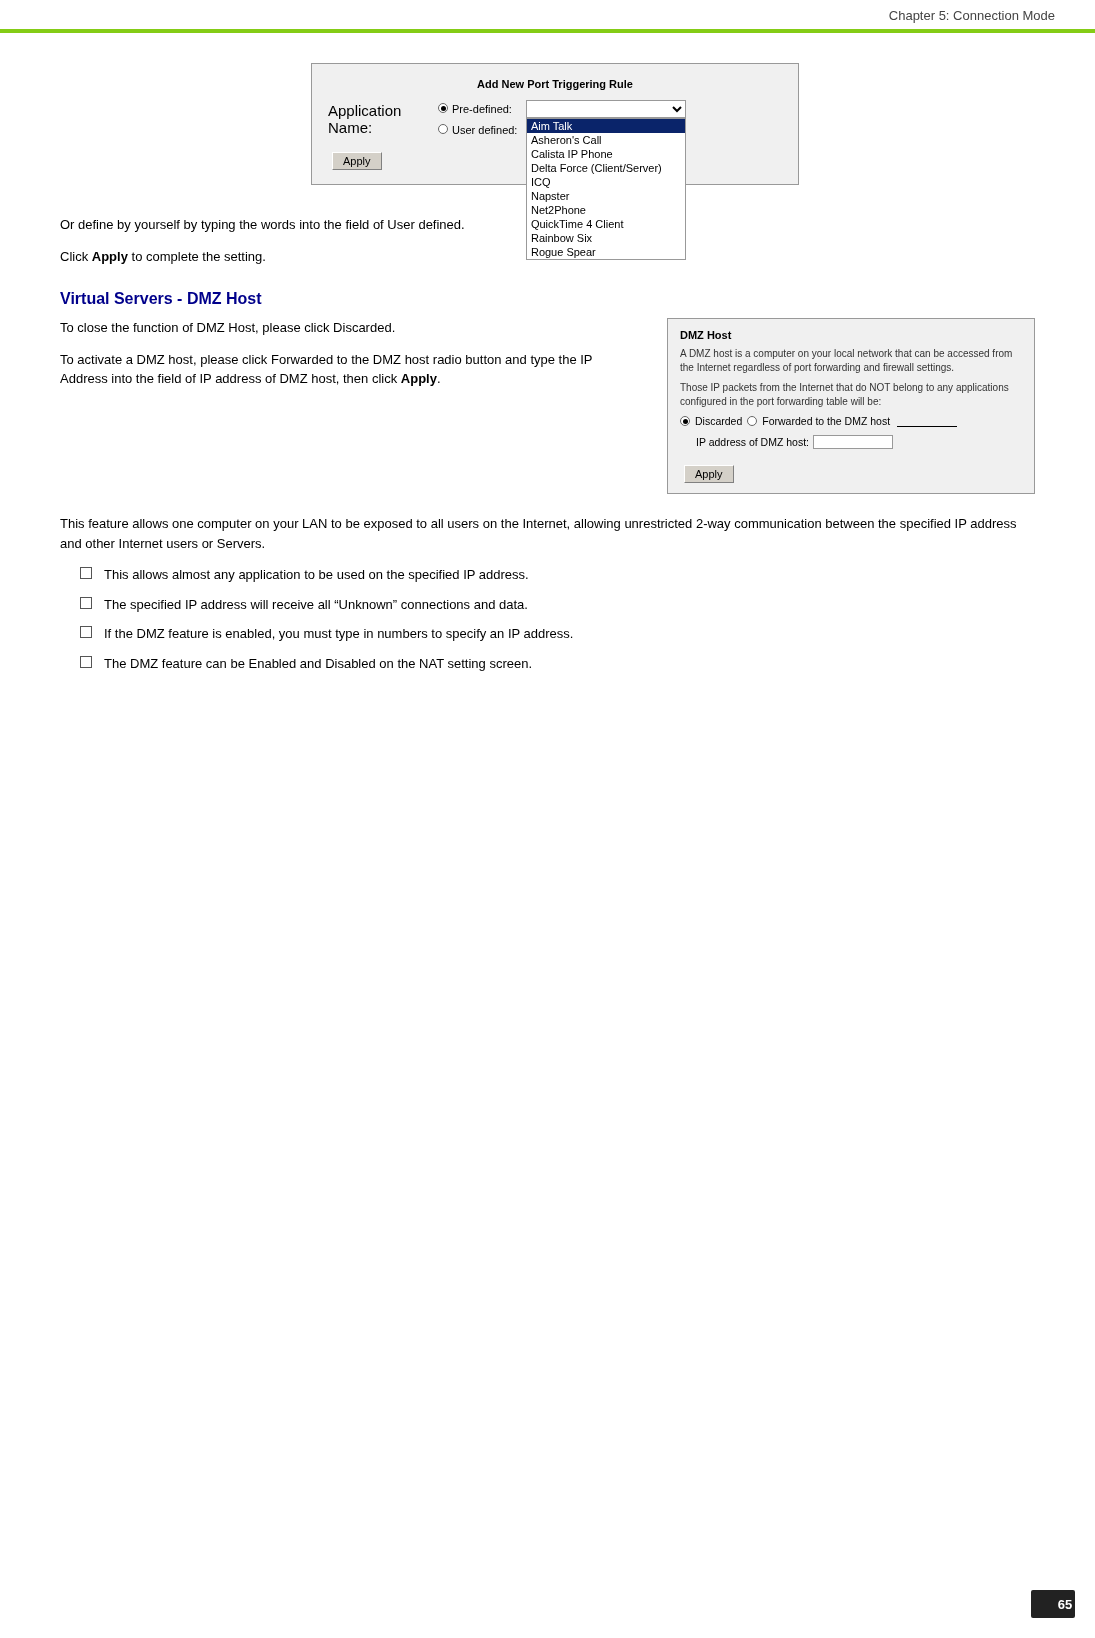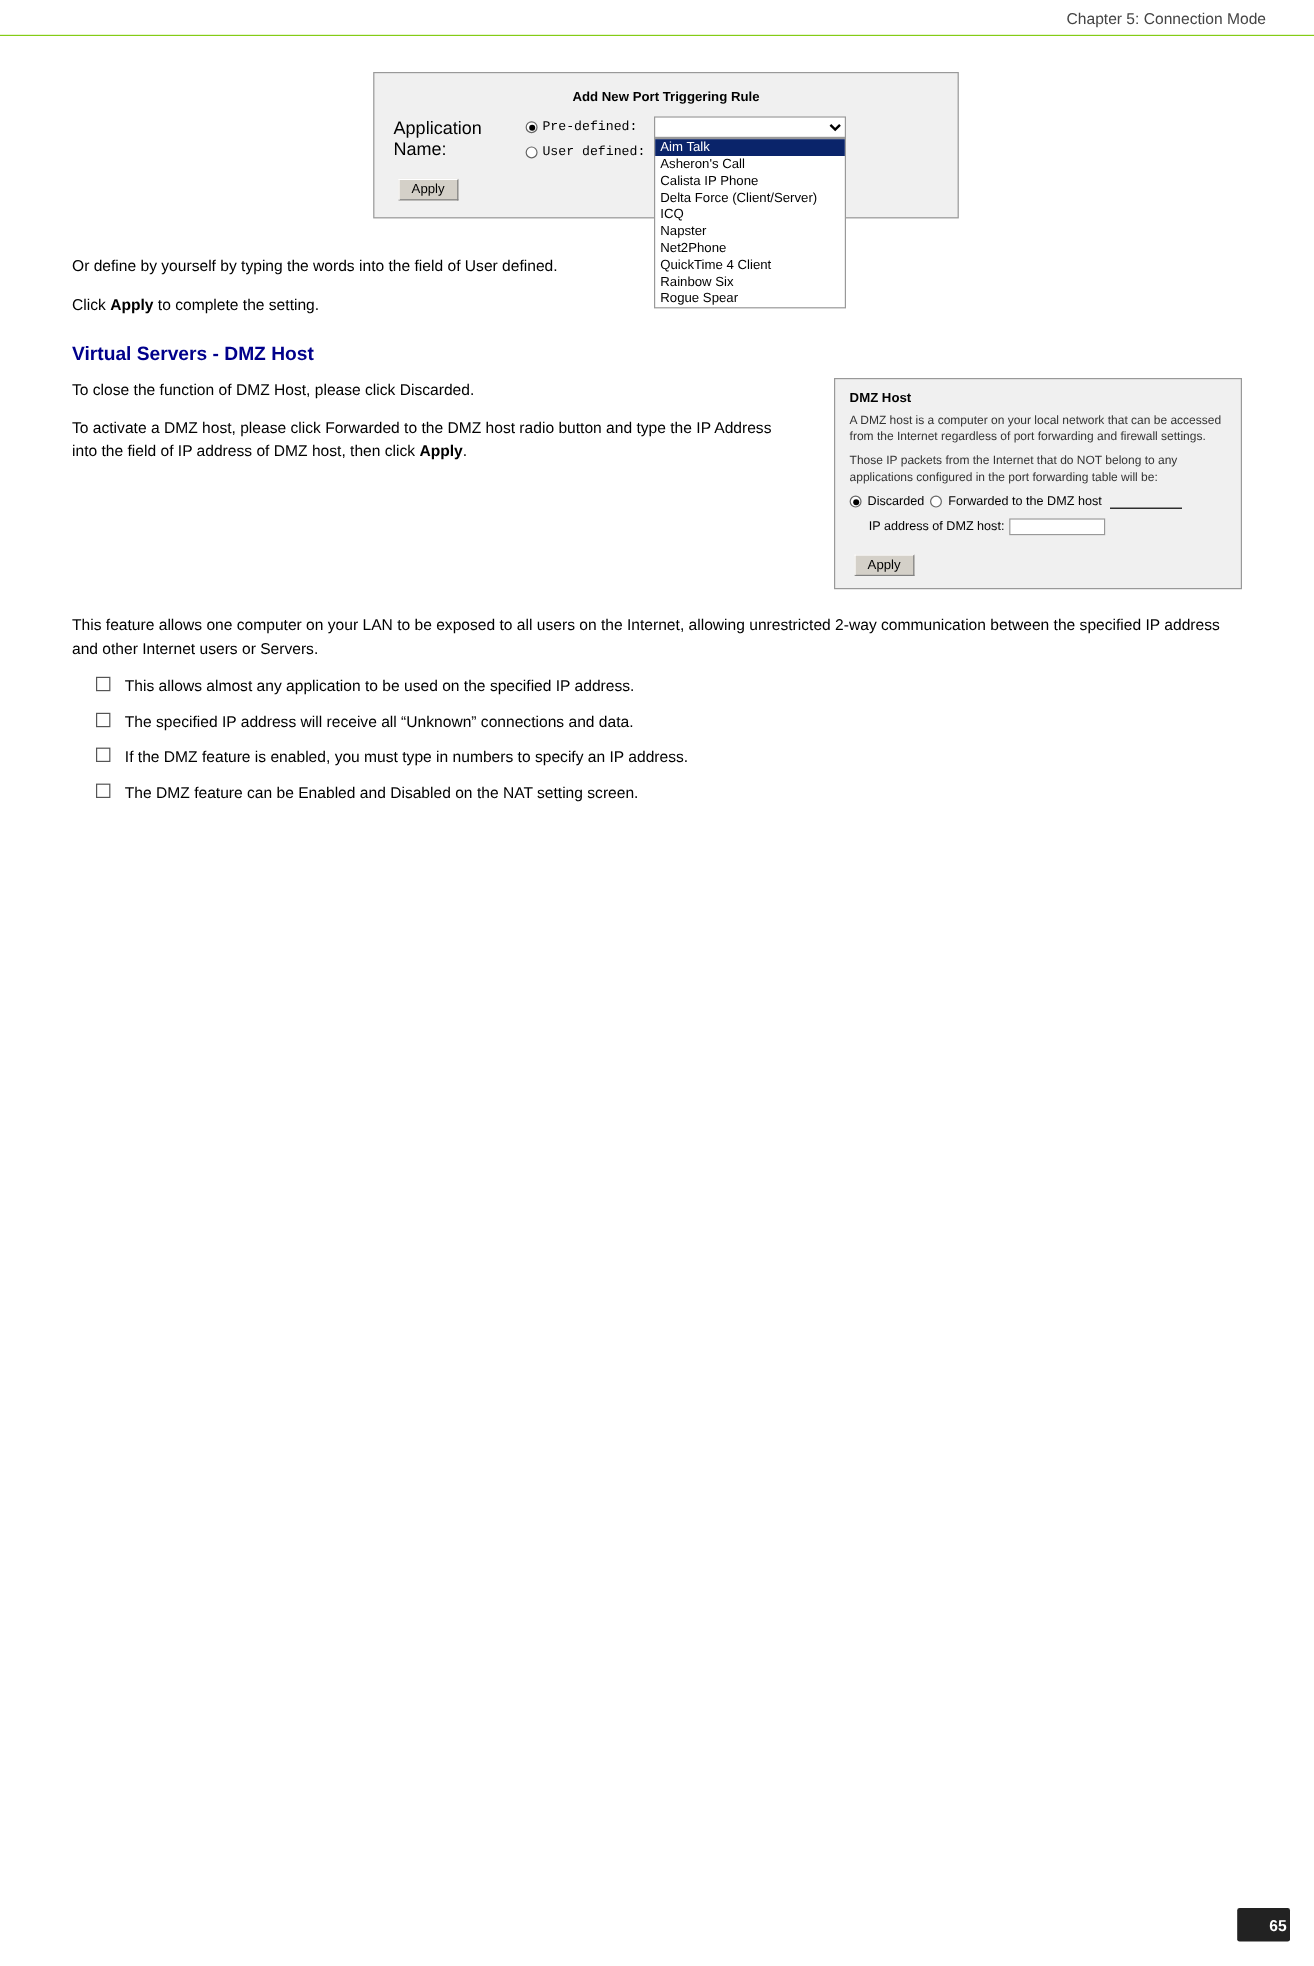--- a/index.html
+++ b/index.html
@@ -7,21 +7,21 @@
       font-family: Arial, sans-serif;
       font-size: 13px;
       background: #fff;
       color: #000;
       width: 1095px;
       min-height: 1638px;
       position: relative;
     }
 
     .page-header {
-      border-bottom: 1px solid #84cc16;
+      border-bottom: 4px solid #84cc16;
       text-align: right;
       padding: 8px 40px 6px 40px;
       font-size: 13px;
       color: #444;
     }
 
     .page-content {
       padding: 20px 60px 60px 60px;
     }
 
@@ -62,24 +62,23 @@
     }
 
     .radio-group {
       display: flex;
       flex-direction: column;
       gap: 4px;
     }
 
     .radio-item {
       display: flex;
-      align-items: center;
+      align-items: flex-start;
       gap: 4px;
       font-size: 11px;
-      font-family: Liberation Mono, monospace;
     }
 
     .radio-circle {
       width: 10px;
       height: 10px;
       border-radius: 50%;
       border: 1px solid #666;
       background: #fff;
       display: inline-flex;
       align-items: center;
@@ -169,21 +168,21 @@
       margin-bottom: 20px;
     }
 
     .dmz-text-col {
       flex: 1;
       font-size: 13px;
       line-height: 1.5;
     }
 
     .dmz-ui-col {
-      width: 340px;
+      width: 368px;
       flex-shrink: 0;
     }
 
     .dmz-dialog {
       border: 1px solid #999;
       background: #f0f0f0;
       padding: 10px 12px;
       font-size: 10.5px;
     }
 

